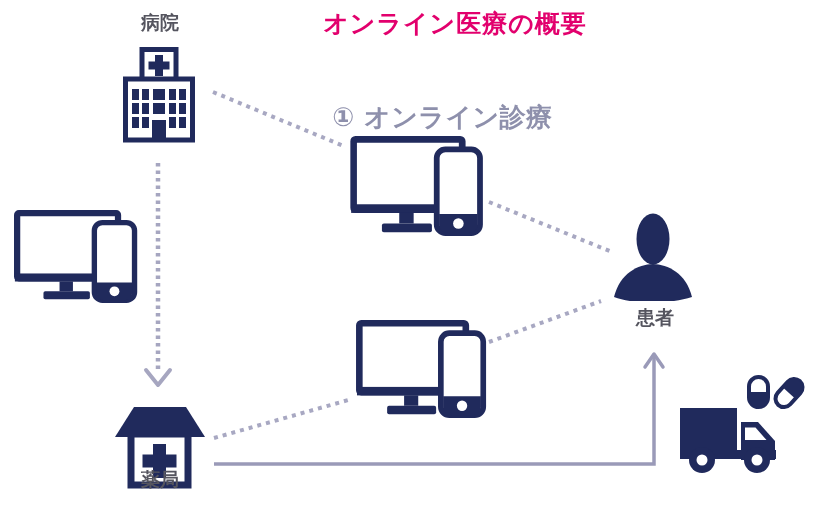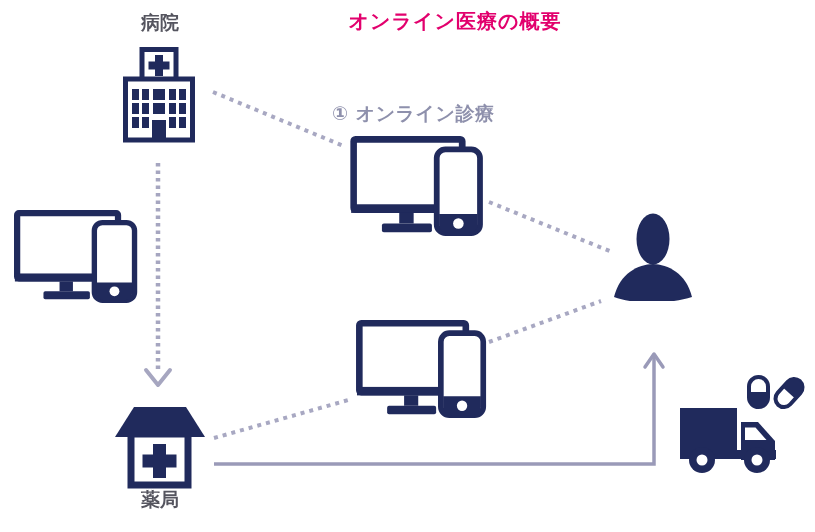--- a/index.html
+++ b/index.html
@@ -3,24 +3,24 @@
 <meta charset="utf-8">
 <style>
   html,body{margin:0;padding:0;background:#ffffff;}
   .canvas{
     position:relative;width:815px;height:532px;background:#ffffff;overflow:hidden;
     font-family:"DejaVu Sans","Liberation Sans",sans-serif;
   }
   .abs{position:absolute;}
   .label{white-space:nowrap;line-height:1.2;}
   .title{
-    font-size:20px;font-weight:700;color:#e2006d;text-align:center;letter-spacing:1px;
+    font-size:25px;font-weight:700;color:#e2006d;text-align:center;letter-spacing:1px;
   }
   .node-label{font-size:19px;font-weight:600;color:#55555f;text-align:center;}
-  .step-label{font-size:19px;font-weight:700;color:#8e90ac;letter-spacing:0.5px;}
+  .step-label{font-size:26px;font-weight:700;color:#8e90ac;letter-spacing:0.5px;}
   svg{display:block;overflow:visible;}
   .overlay{position:absolute;left:0;top:0;pointer-events:none;}
   .dot{stroke:#a8a8c2;stroke-width:4;stroke-dasharray:4 5;fill:none;}
   .dash{stroke:#a6a6c0;stroke-width:4.5;stroke-dasharray:3.5 4;fill:none;}
   .solid{stroke:#9a9ab8;stroke-width:3.5;fill:none;}
   .head{stroke:#a6a6c0;stroke-width:4;fill:none;stroke-linecap:round;stroke-linejoin:round;}
   .head-solid{stroke:#9a9ab8;stroke-width:3.5;fill:none;stroke-linecap:round;stroke-linejoin:round;}
 </style>
 </head>
 <body>
@@ -119,29 +119,30 @@
     </svg>
 
   <div class="abs label step-label" style="left:332px;top:102px;">① オンライン診療</div>
   <svg class="abs" style="left:350px;top:136px;" width="135" height="100" viewBox="0 0 140 104">
       <use href="#sym-monitor-phone"></use>
     </svg>
 
   <svg class="abs" style="left:612px;top:213px;" width="84" height="88">
       <use href="#sym-person"></use>
     </svg>
+  <div class="abs label node-label" style="left:613px;top:306px;width:84px;">患者</div>
 
   <svg class="abs" style="left:14px;top:210px;" width="125" height="93" viewBox="0 0 140 104">
       <use href="#sym-monitor-phone"></use>
     </svg>
 
   <svg class="abs" style="left:115px;top:404px;" width="90" height="88">
       <use href="#sym-pharmacy"></use>
     </svg>
-  <div class="abs label node-label" style="left:118px;top:468px;width:84px;margin-top:20px;">薬局</div>
+  <div class="abs label node-label" style="left:118px;top:468px;width:84px;">薬局</div>
 
   <svg class="abs" style="left:356px;top:320px;" width="132" height="98" viewBox="0 0 140 104">
       <use href="#sym-monitor-phone"></use>
     </svg>
 
   <svg class="abs" style="left:678px;top:372px;" width="132" height="112">
       <use href="#sym-truck-pills"></use>
     </svg>
 
 </div>

